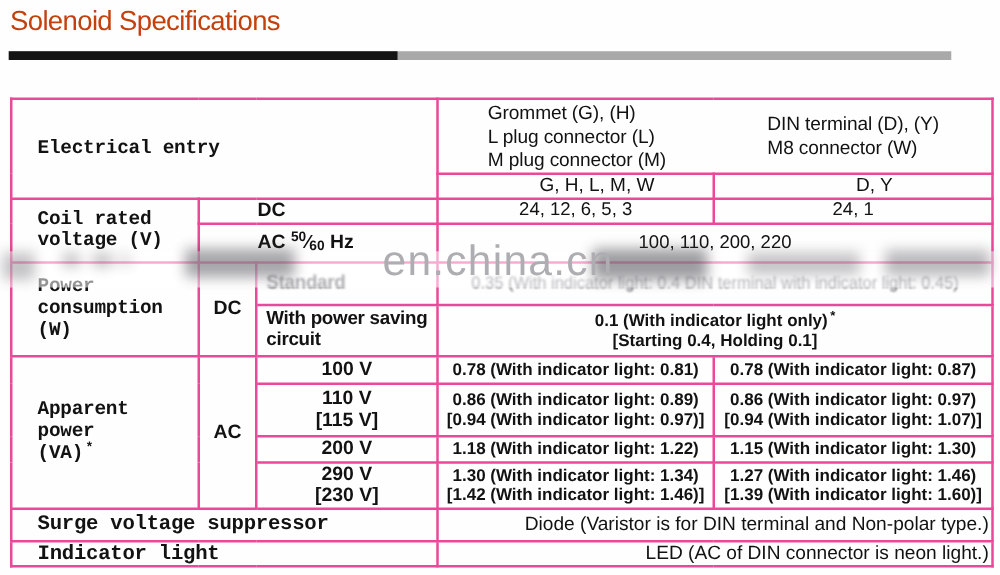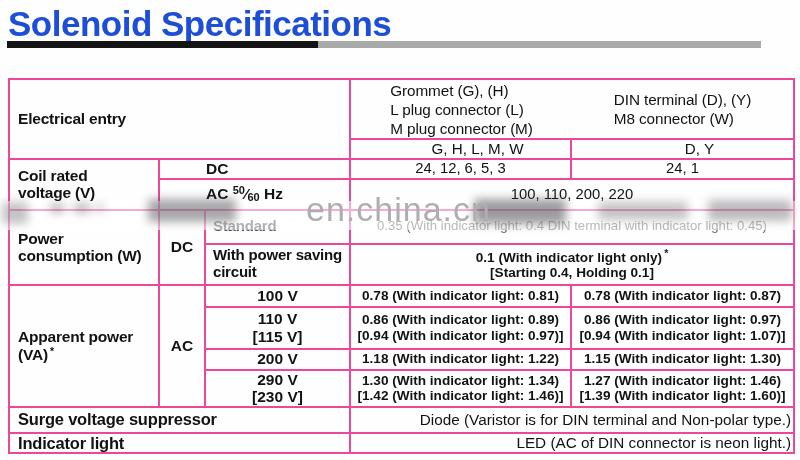--- a/index.html
+++ b/index.html
@@ -4,34 +4,34 @@
 <style>
   html,body{margin:0;padding:0;}
   body{
     width:800px;height:460px;position:relative;overflow:hidden;
     background:#fefefe;color:#121212;
     font-family:"Liberation Sans",sans-serif;
     -webkit-font-smoothing:antialiased;
   }
   .title{
     position:absolute;left:8px;top:4px;
-    font-size:35px;font-weight:bold;letter-spacing:-0.5px;color:#1d4ed8;
+    font-size:22px;font-weight:normal;letter-spacing:-0.5px;color:#c2410c;
   }
   .title-bar{position:absolute;left:7px;top:41px;height:7px;width:754px;background:#a9a9a9;}
   .title-bar .black-seg{position:absolute;left:0;top:0;height:7px;width:311px;background:#141414;}
 
   table.spec{
     position:absolute;left:8px;top:78px;width:785px;
     border-collapse:collapse;table-layout:fixed;
   }
   td{
     border:2px solid #ec4899;padding:0 2px;vertical-align:middle;
     font-size:14.5px;text-align:center;line-height:1.13;overflow:hidden;
   }
-  .lbl{font-weight:bold;text-align:left;padding-left:8px;font-size:15.5px;letter-spacing:-0.2px;}
+  .lbl{font-weight:bold;text-align:left;padding-left:20px;font-size:15.5px;letter-spacing:-0.2px;font-family:Liberation Mono, monospace;}
   .ctr-lbl{font-weight:bold;text-align:center;font-size:15.5px;}
   .cur-lbl{font-weight:bold;text-align:left;padding-left:46px;font-size:15.5px;}
   .sub-lbl{font-weight:bold;text-align:left;padding-left:7px;font-size:15px;letter-spacing:-0.2px;}
   .vmed{font-size:13.6px;white-space:nowrap;font-weight:bold;}
   .vnum{font-size:14.8px;}
   .vlong{font-size:13.2px;white-space:nowrap;}
   .vbot{font-size:15.3px;white-space:nowrap;text-align:right;}
   .codes{font-size:15.2px;padding-left:36px;}
   .hdr-split{padding:0;}
   .split{display:flex;width:100%;align-items:center;}

